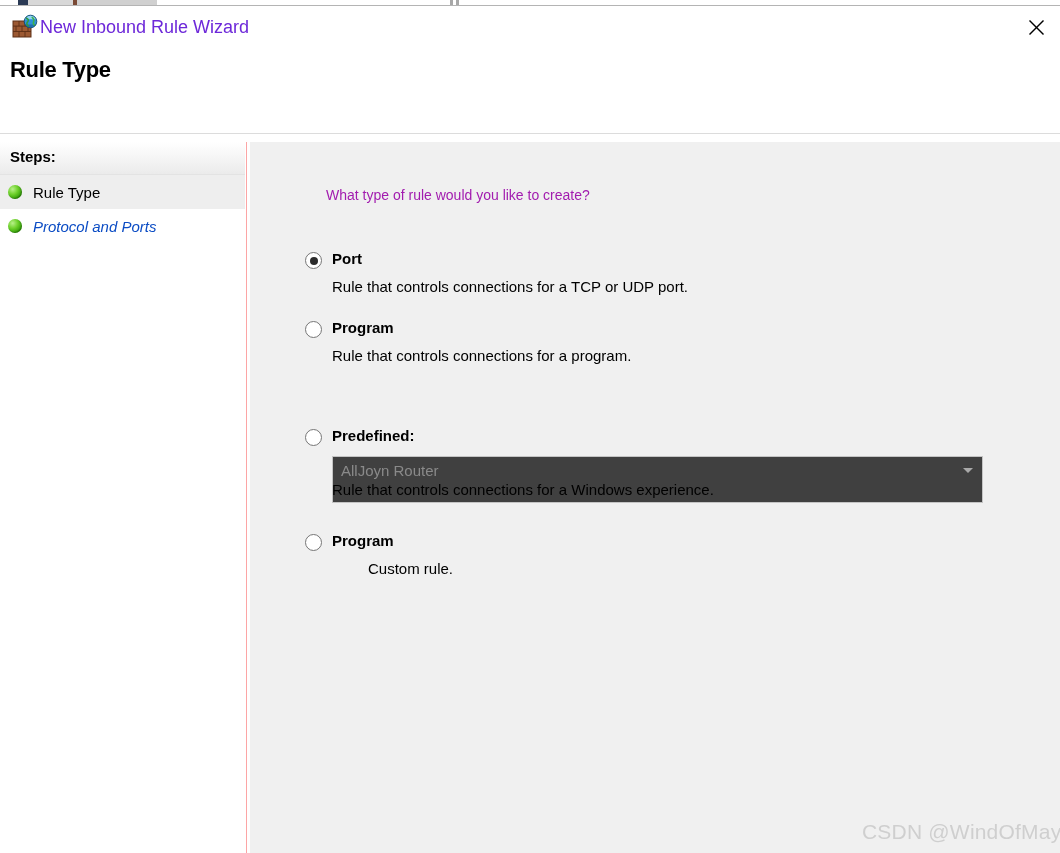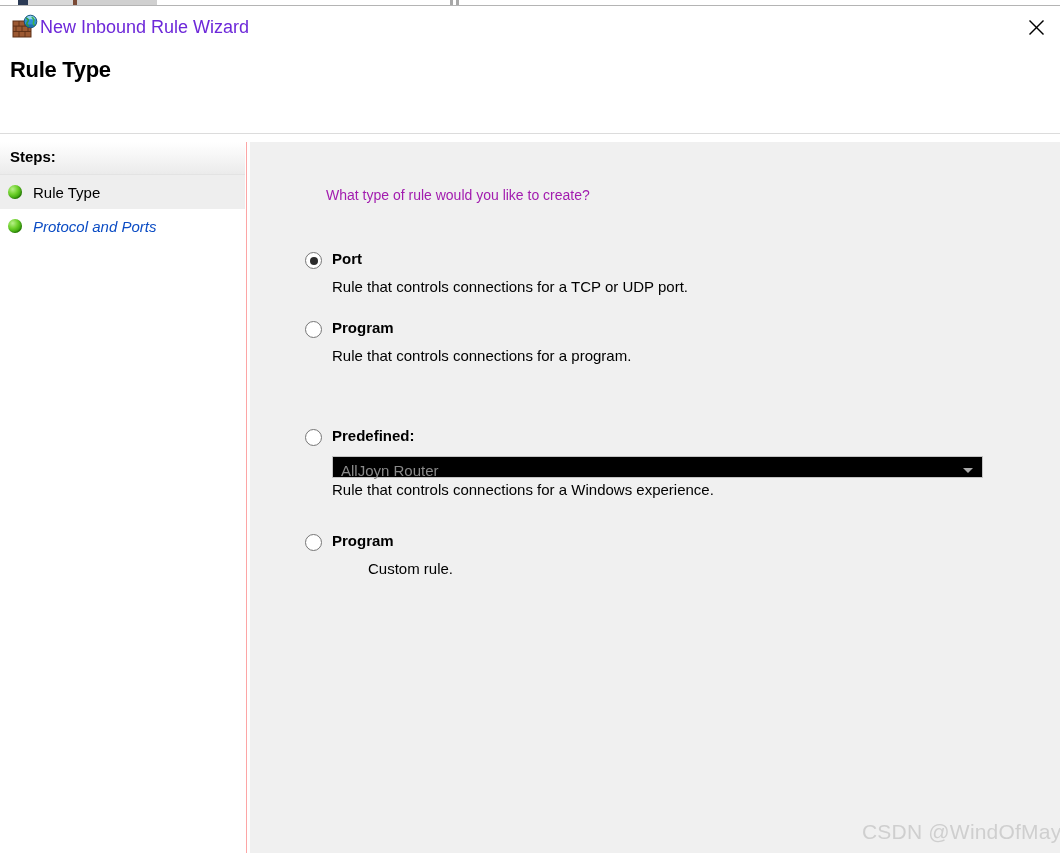--- a/index.html
+++ b/index.html
@@ -244,22 +244,22 @@
     font-size: 15px;
     color: #000000;
     white-space: nowrap;
   }
 
   
   .dropdown {
     position: absolute;
     left: 27px;
     width: 651px;
-    height: 22px;
-    background: #000000;
+    height: 47px;
+    background: #404040;
     border: 1px solid #c4c4c4;
     box-sizing: border-box;
   }
   .dropdown-value {
     position: absolute;
     left: 8px; top: 5px;
     font-size: 15px;
     color: #8a8a8a;
     white-space: nowrap;
   }

